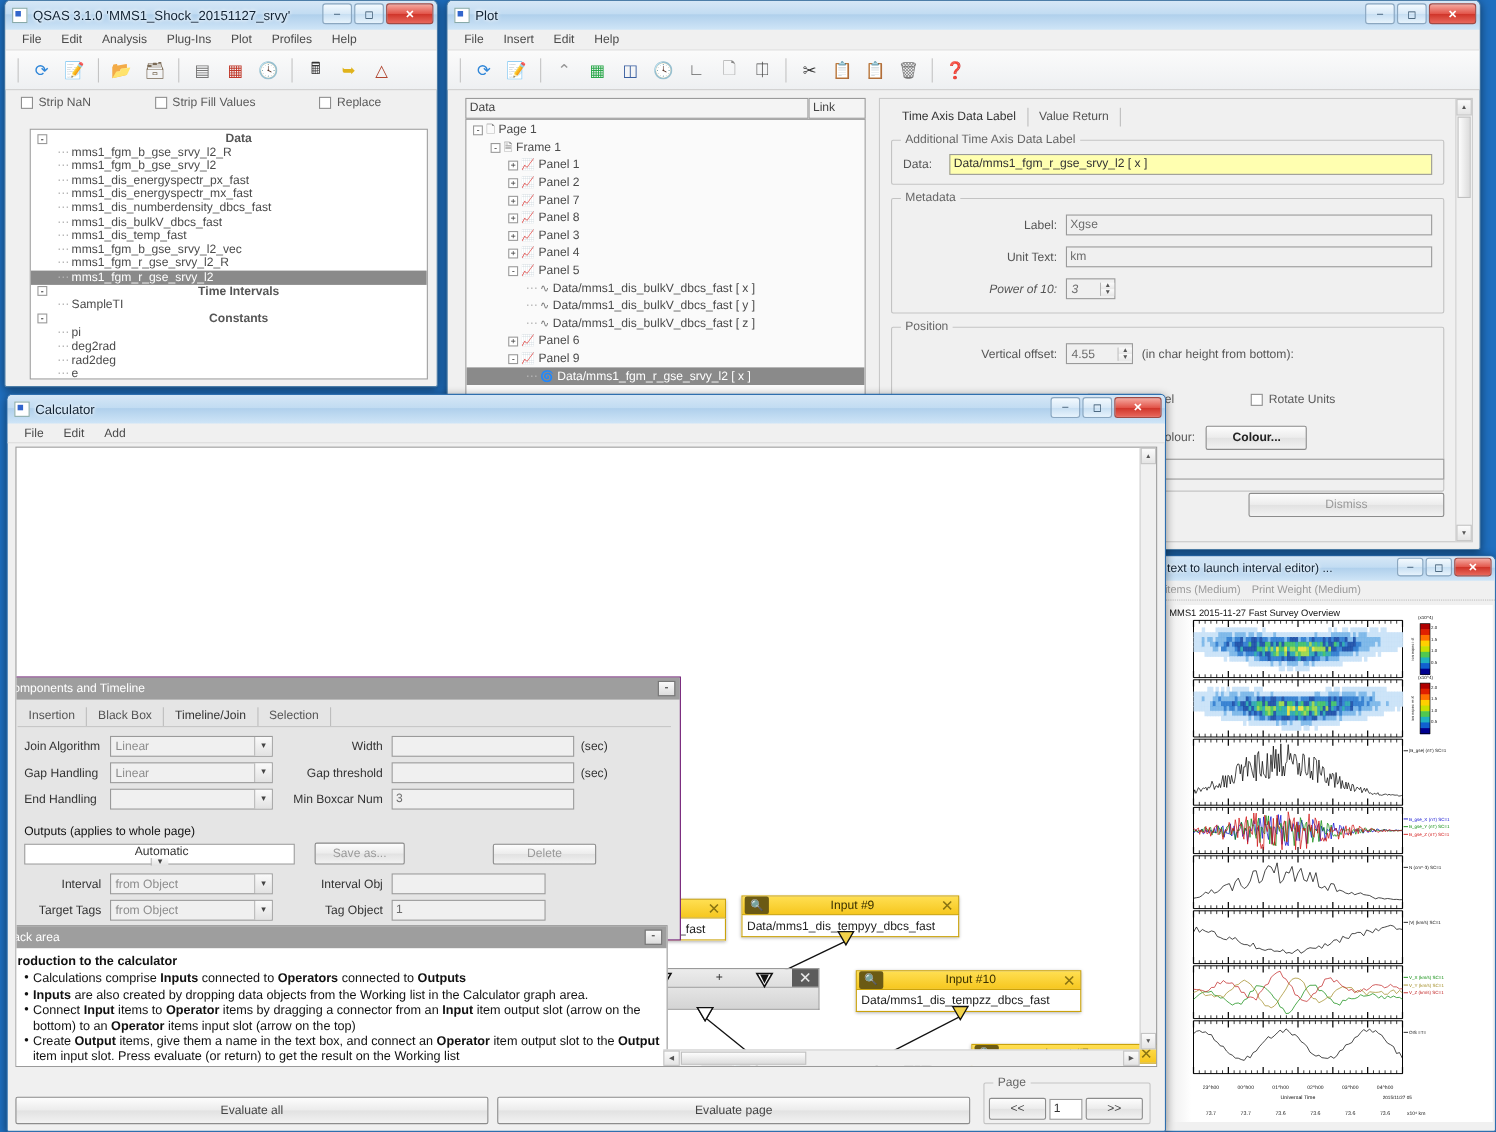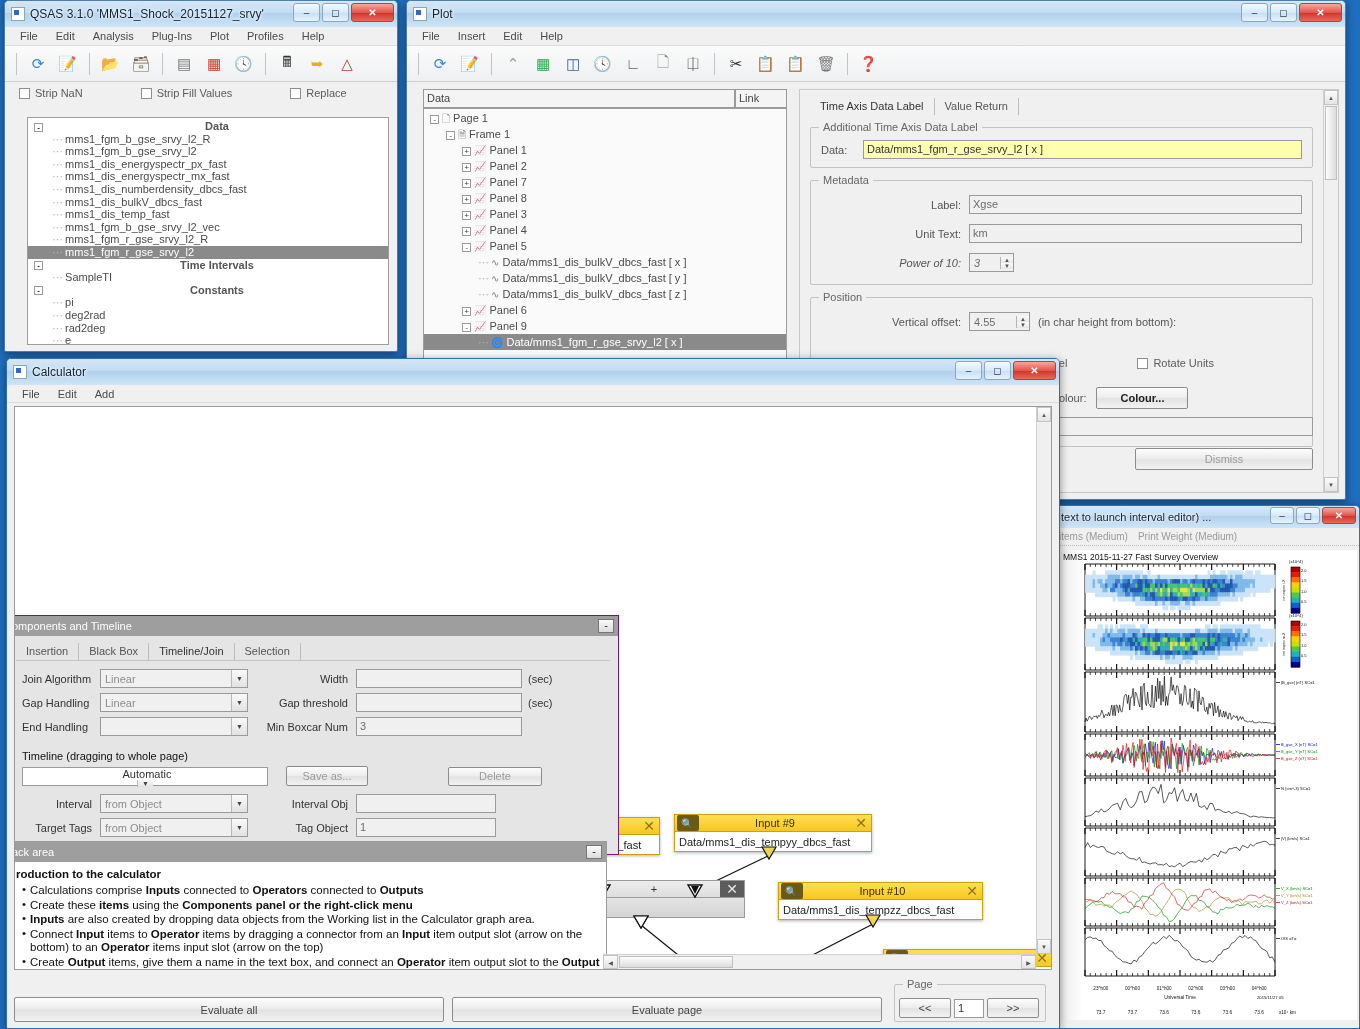--- a/index.html
+++ b/index.html
@@ -2238,21 +2238,21 @@
         <div style="display:flex;align-items:center;">
           <span style="width:78px;color:#333;">End Handling</span>
           <span class="combo ro" style="width:148px;">
             <span class="v"></span>
             <span class="a">▼</span>
               </span>
           <span style="width:108px;text-align:right;color:#333;padding-right:8px;">Min Boxcar Num</span>
           <span class="fld ro" style="width:166px;">3</span>
         </div>
 
-        <div style="margin-top:14px;color:#111;">Timeline   (dragging to whole page)</div>
+        <div style="margin-top:14px;color:#111;">Outputs   (applies to whole page)</div>
         <div style="display:flex;align-items:center;margin-top:4px;gap:18px;">
           <span class="combo" style="width:246px;flex-direction:column;">
             <span class="v">Automatic</span>
             <span class="a">▼</span>
               </span>
           <span class="btn dis" style="width:82px;height:20px;">Save as...</span>
           <span class="btn dis" style="width:94px;height:19px;margin-left:62px;">Delete</span>
         </div>
 
         <div style="display:flex;align-items:center;margin-top:8px;">
@@ -2279,21 +2279,20 @@
     <div style="position:absolute;left:-8px;top:434px;width:600px;height:190px;background:#fff;border:1px solid #9a9a9a;">
       <div style="height:20px;background:#9e9e9e;display:flex;align-items:center;padding:0 4px;color:#fff;font-size:11px;">
         <span>ack area</span>
         <span style="margin-left:auto;width:16px;height:14px;background:linear-gradient(to bottom,#fafafa,#dcdcdc);
                      border:1px solid #777;color:#222;text-align:center;line-height:11px;font-size:11px;">-</span>
       </div>
       <div class="help" style="padding:6px 6px 0 8px;">
         <div style="font-weight:bold;font-size:11.5px;color:#111;margin-bottom:4px;">roduction to the calculator</div>
         <ul id="help-bullets">
               <li><span>Calculations comprise </span><b>Inputs</b><span> connected to </span><b>Operators</b><span> connected to </span><b>Outputs</b></li>
-              <li><span>Create these </span><b>items</b><span> using the </span><b>Components panel or the right-click menu</b></li>
               <li><b>Inputs</b><span> are also created by dropping data objects from the Working list in the Calculator graph area.</span></li>
               <li><span>Connect </span><b>Input</b><span> items to </span><b>Operator</b><span> items by dragging a connector from an </span><b>Input</b><span> item output slot (arrow on the bottom) to an </span><b>Operator</b><span> items input slot (arrow on the top)</span></li>
               <li><span>Create </span><b>Output</b><span> items, give them a name in the text box, and connect an </span><b>Operator</b><span> item output slot to the </span><b>Output</b><span> item input slot. Press evaluate (or return) to get the result on the Working list</span></li>
             </ul>
       </div>
     </div>
 
     <div class="sbv" style="position:absolute;right:0;top:0;bottom:15px;">
       <div class="ab">▲</div>
       <div style="flex:1;"></div>

